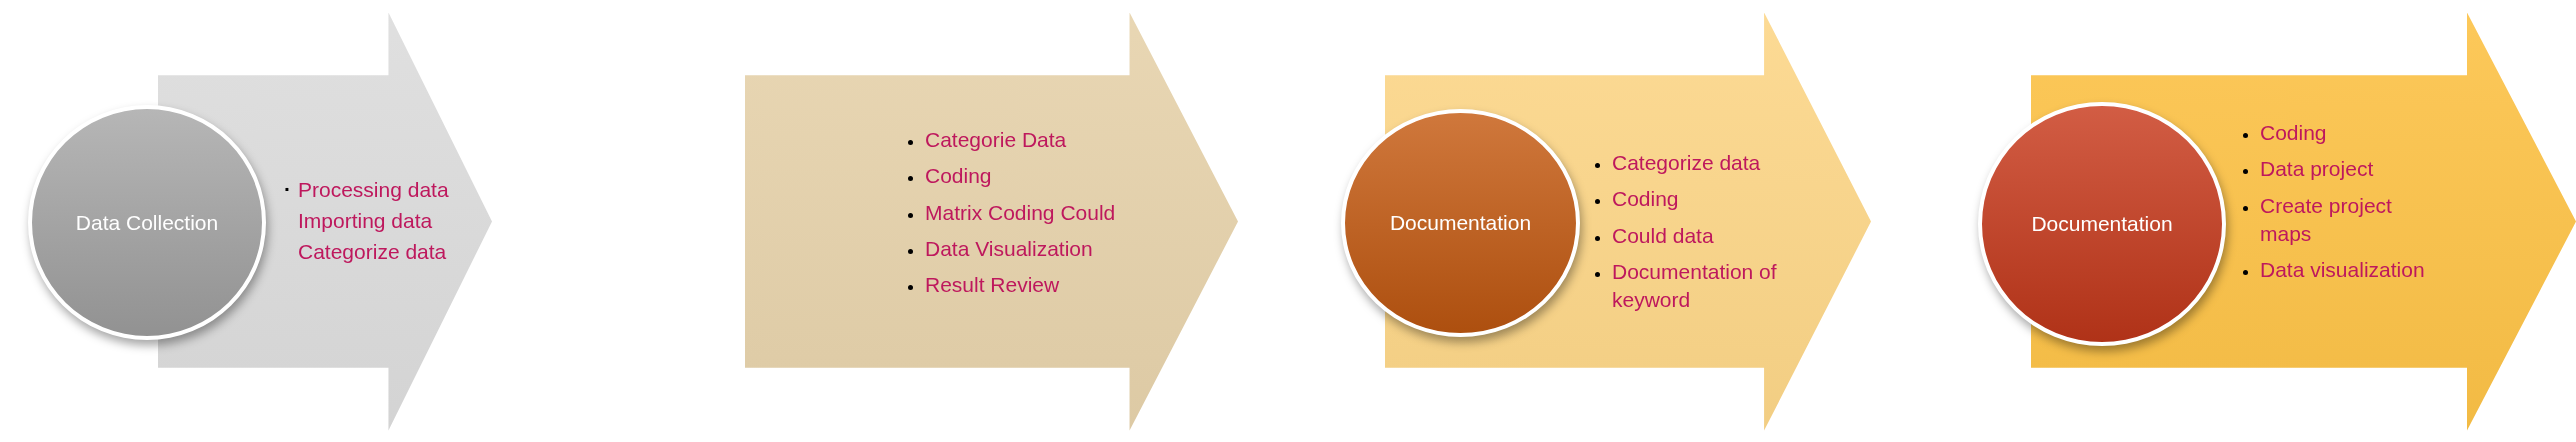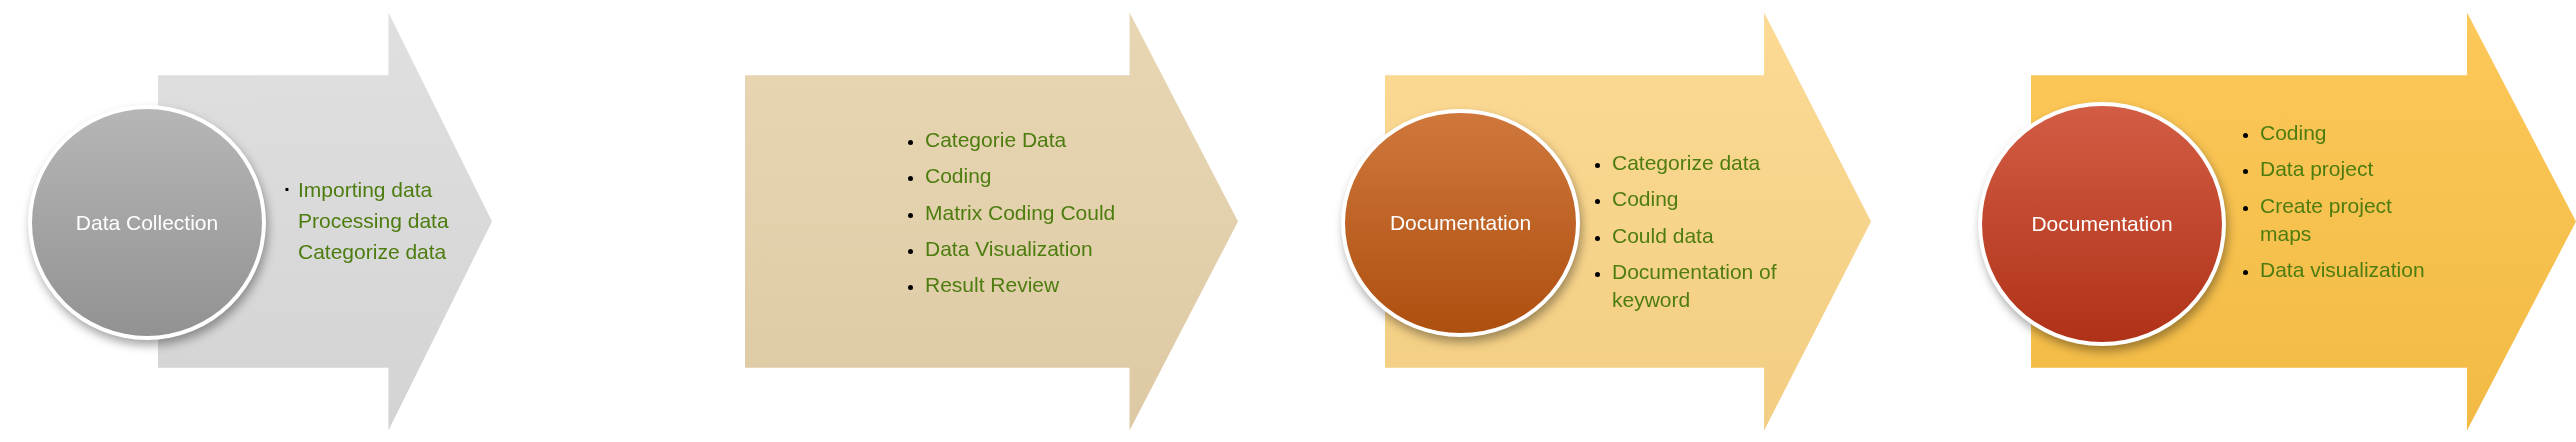--- a/index.html
+++ b/index.html
@@ -57,21 +57,21 @@
   .stage-2 .ellipse { left: 54px;  top: 109px; width: 239px; height: 228px; font-size: 21px; }
   .stage-3 .ellipse { left: 48px;  top: 102px; width: 248px; height: 244px; font-size: 21px; }
 
   .bullets {
     position: absolute;
     z-index: 3;
     list-style: disc;
     list-style-position: outside;
     font-size: 21px;
     line-height: 28px;
-    color: #4d7c0f;
+    color: #be185d;
     padding-left: 21px;
   }
   .bullets li { margin-bottom: 8.3px; }
   .bullets li::marker { color: #000000; font-size: 18px; }
 
   .stage-0 .bullets { left: 298px; top: 176px; width: 194px; list-style: none; padding-left: 0; }
   .stage-0 .bullets li { margin-bottom: 2.8px; position: relative; }
   .stage-0 .bullets li:first-child::before {
     content: "\00B7";
     position: absolute;
@@ -88,22 +88,22 @@
 <body>
 
 <div class="canvas">
 
   <section class="stage stage-0">
     <div class="arrow" style="background-color: rgb(220, 220, 220);"></div>
     <div class="ellipse" style="background-color: rgb(166, 166, 166);">
       <span>Data Collection</span>
     </div>
     <ul class="bullets">
+      <li>Processing data</li>
       <li>Importing data</li>
-      <li>Processing data</li>
       <li>Categorize data</li>
     </ul>
   </section>
 
   <section class="stage stage-1">
     <div class="arrow" style="background-color: rgb(230, 210, 171);"></div>
     <ul class="bullets">
       <li>Categorie Data</li>
       <li>Coding</li>
       <li>Matrix Coding Could</li>

